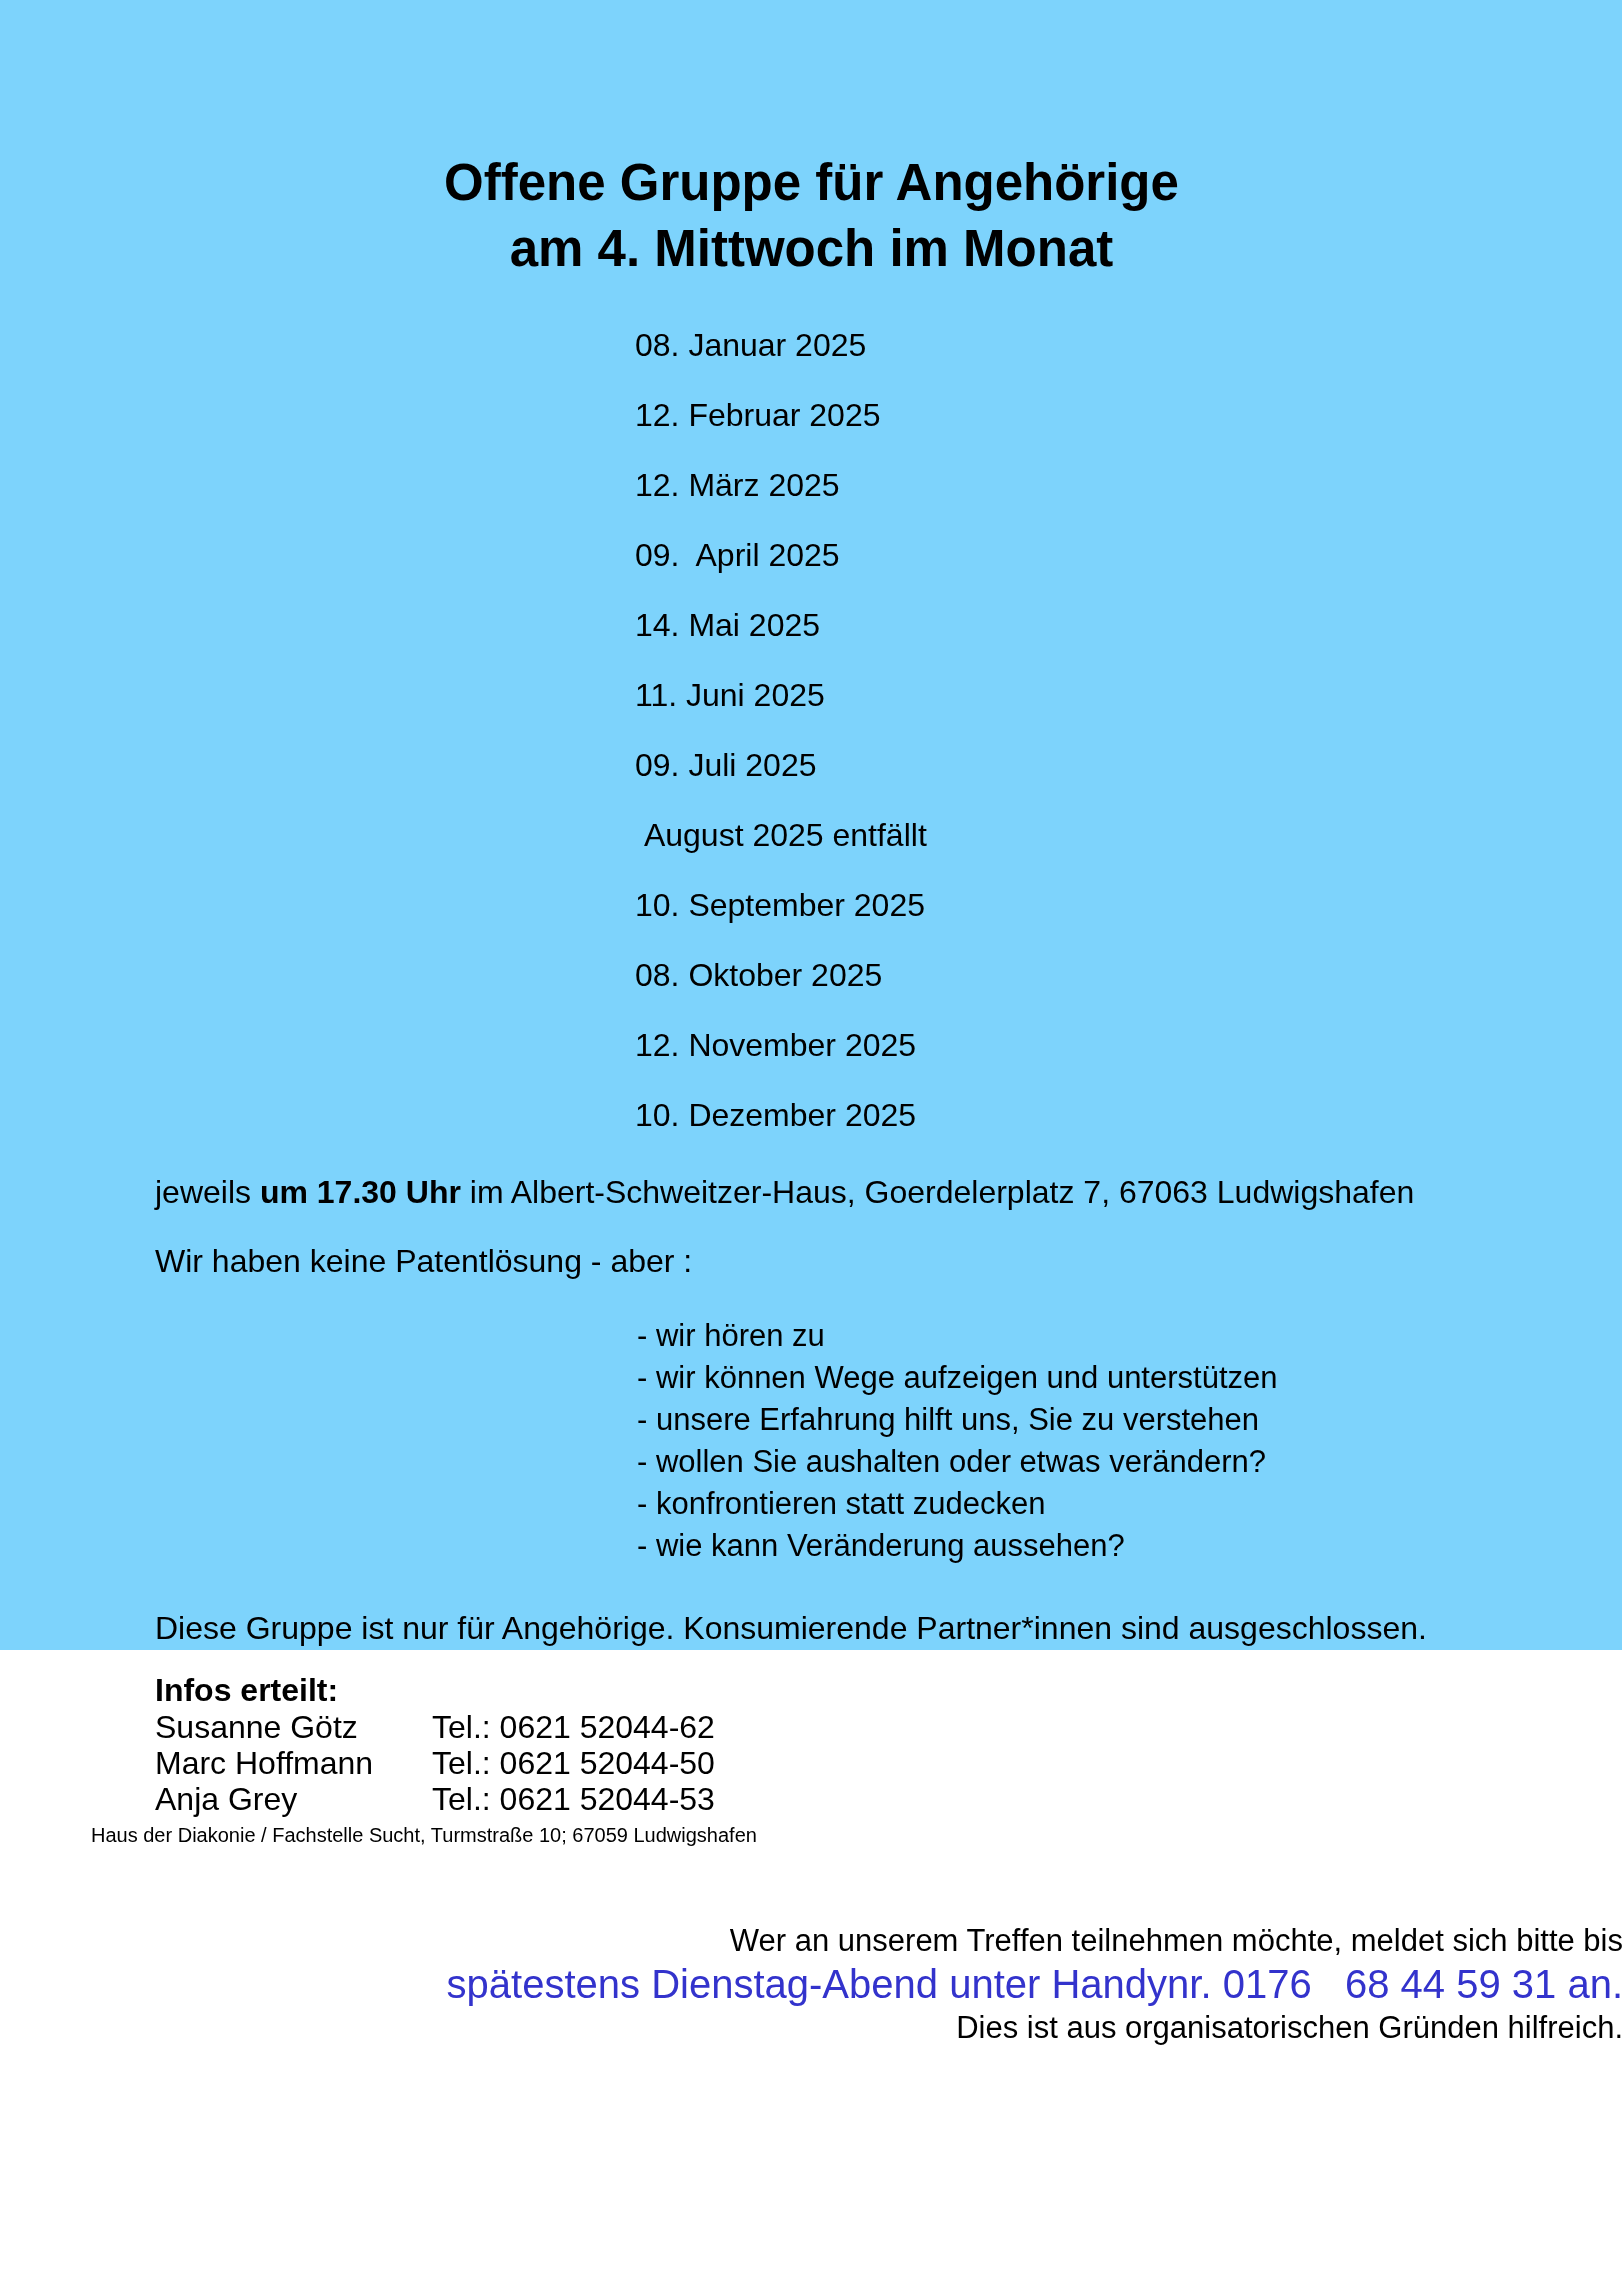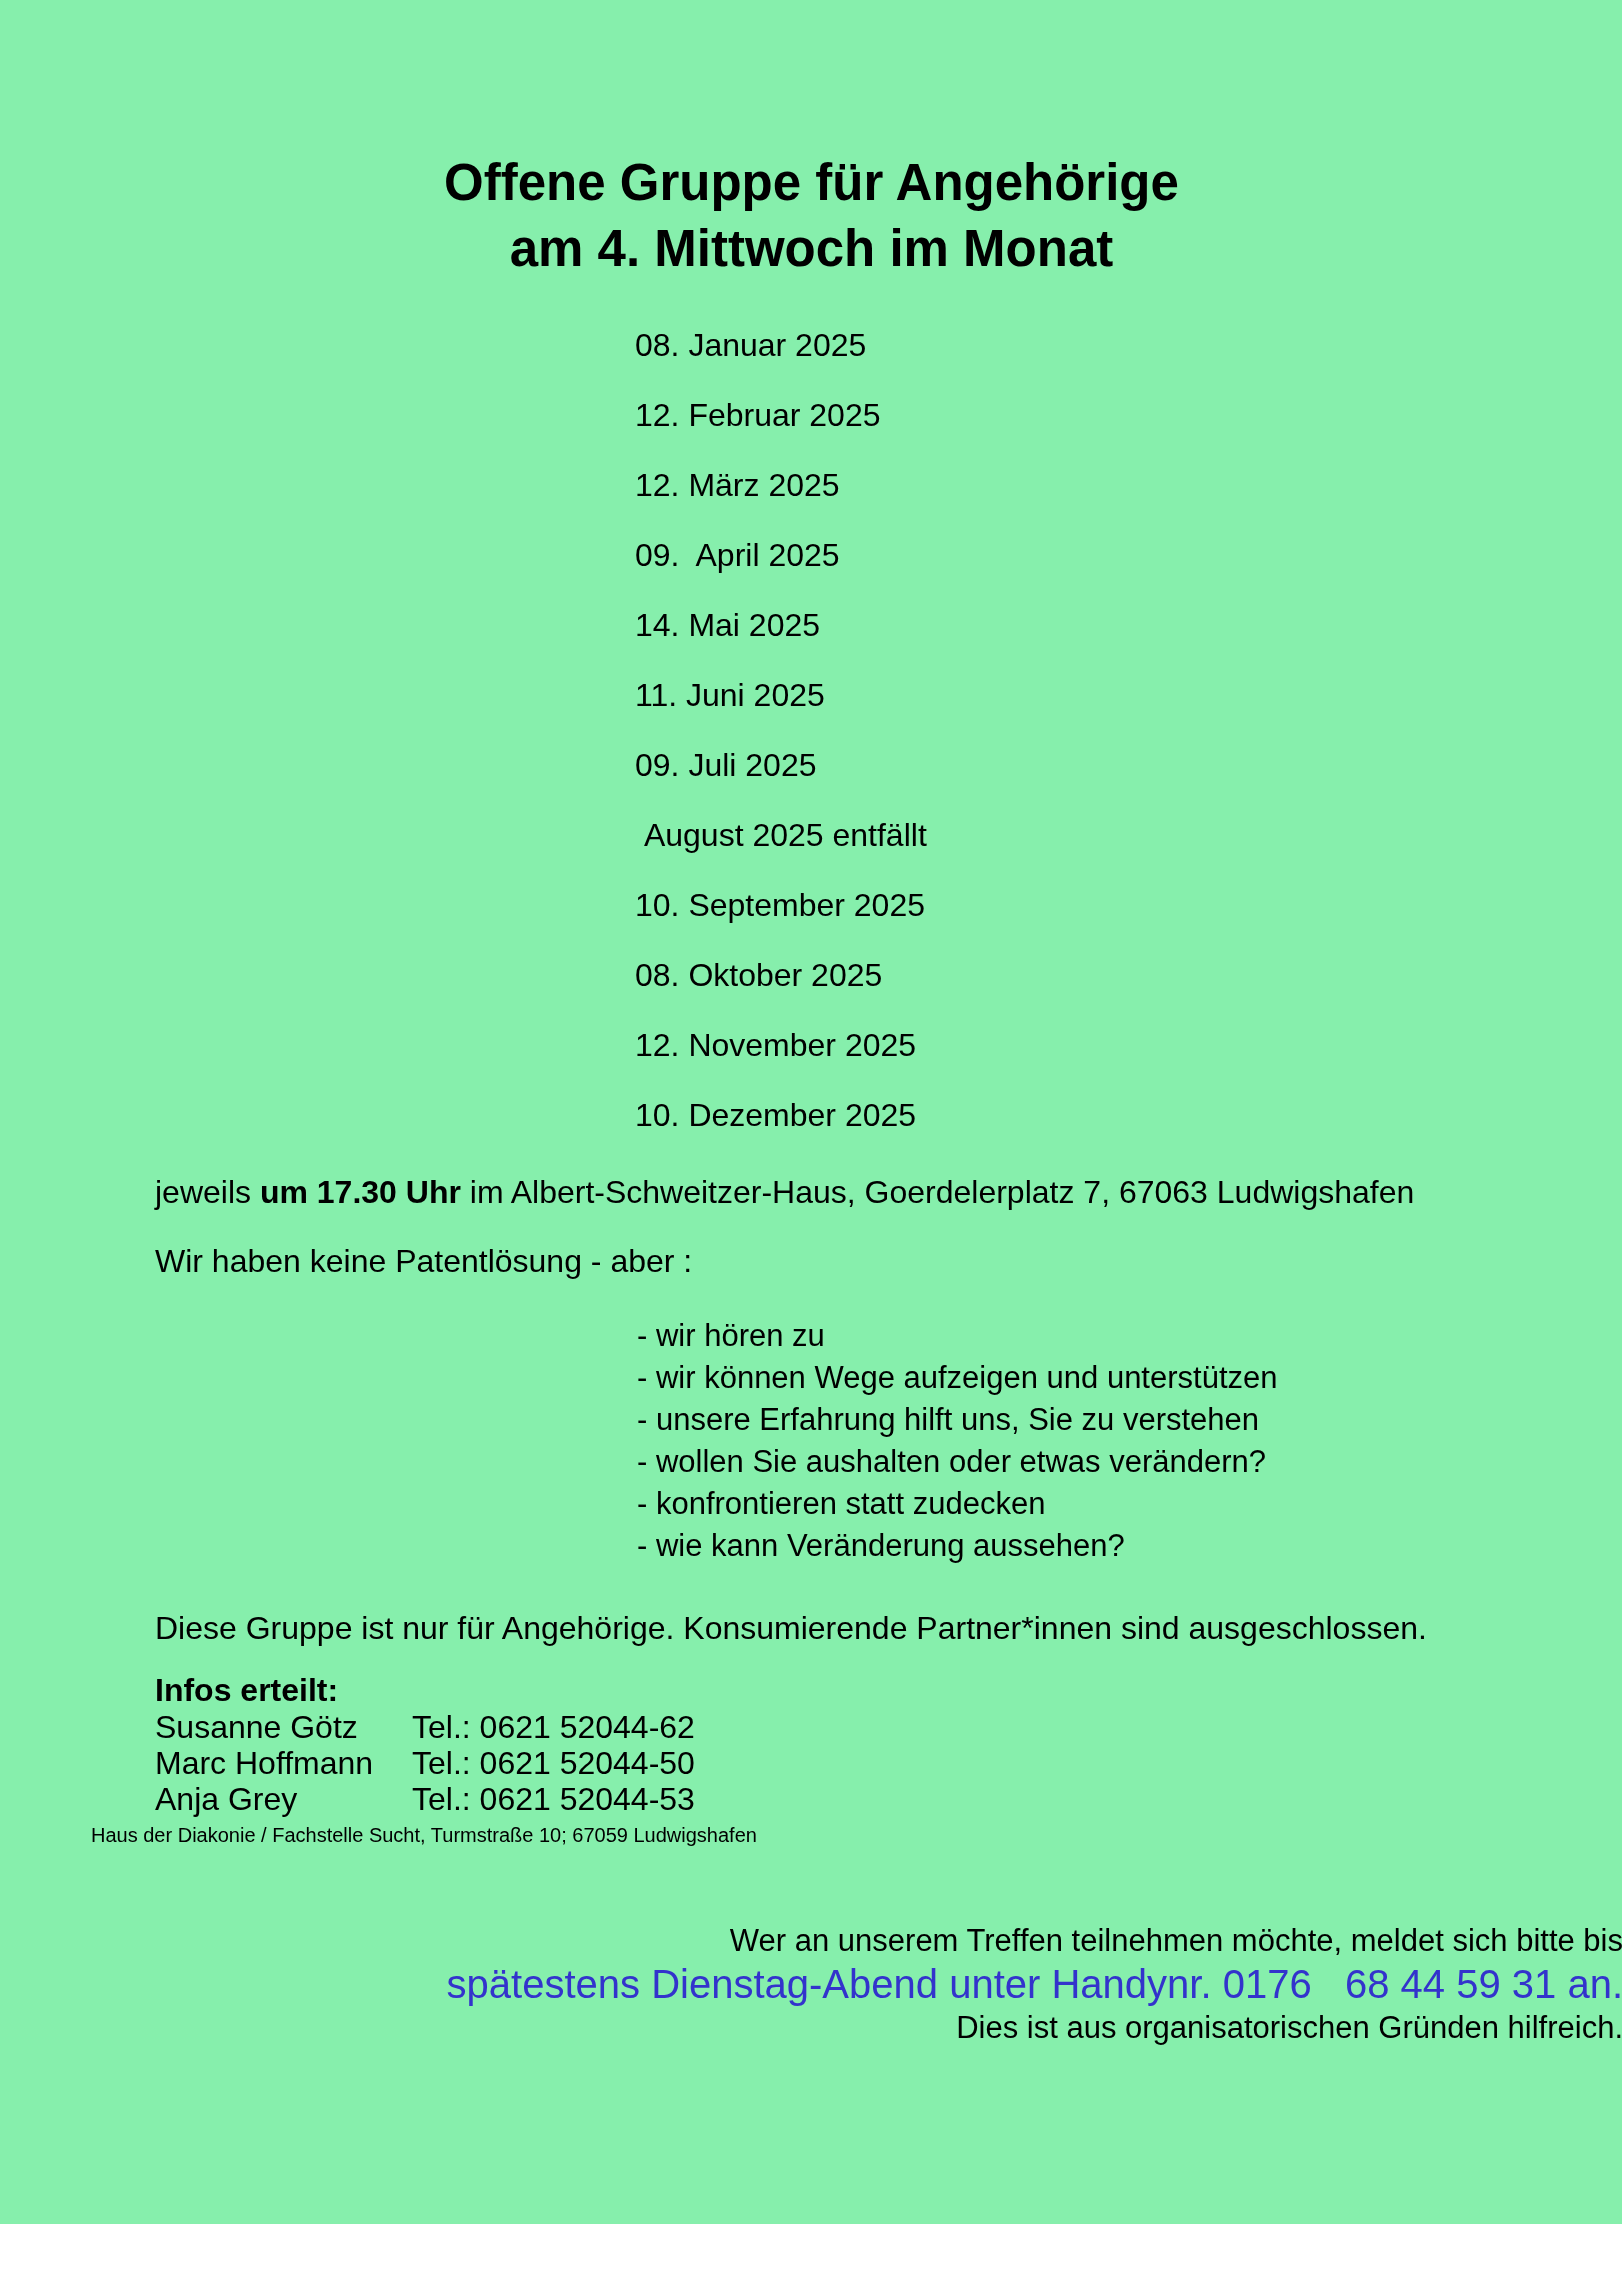--- a/index.html
+++ b/index.html
@@ -9,22 +9,22 @@
   }
   body {
     width: 1623px;
     height: 2295px;
     font-family: "Liberation Sans", sans-serif;
     color: #000000;
     overflow: hidden;
   }
   .page {
     width: 1623px;
-    height: 2224px;
-    background: #86efac;
+    height: 1650px;
+    background: #7dd3fc;
     box-sizing: border-box;
   }
   .title {
     margin: 0;
     padding-top: 150px;
     text-align: center;
     font-weight: bold;
     font-size: 51px;
     line-height: 66px;
     letter-spacing: 0px;
@@ -65,20 +65,21 @@
     margin: 24.4px 0 0 155px;
     font-size: 32px;
     line-height: 38px;
     font-weight: bold;
   }
   .contact-row {
     margin-left: 155px;
     font-size: 32px;
     line-height: 36px;
     display: flex;
+    gap: 20px;
   }
   .contact-name {
     width: 257px;
     flex: 0 0 auto;
   }
   .contact-address {
     margin-left: 91px;
     font-size: 20px;
     line-height: 36px;
   }

